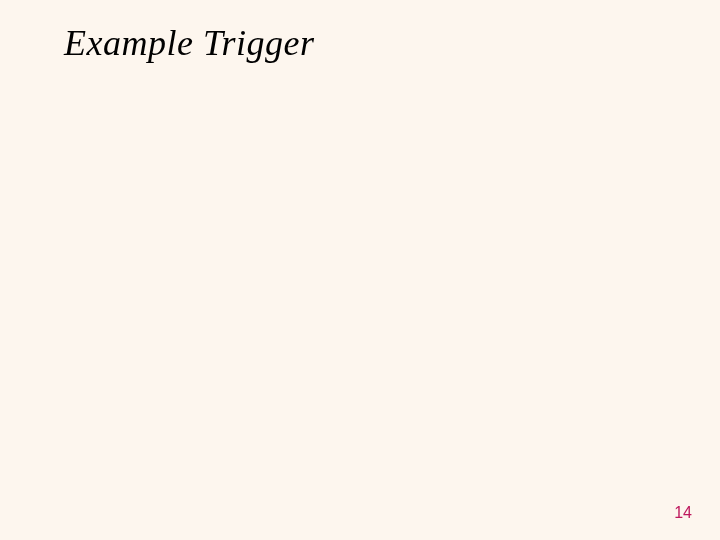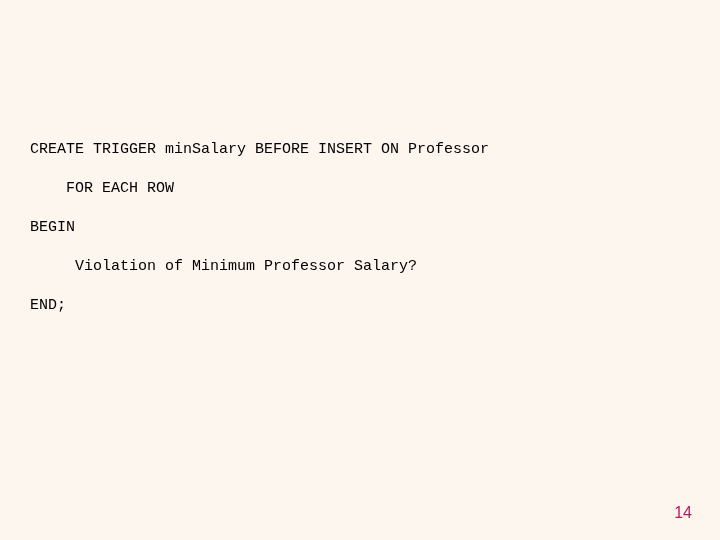--- a/index.html
+++ b/index.html
@@ -43,27 +43,17 @@
     right: 28px;
     font-family: Arial, Helvetica, sans-serif;
     font-size: 16px;
     color: #be185d;
   }
 </style>
 </head>
 <body>
 
 <div class="slide">
+  <div class="title">Example Trigger</div>
 
-  <div class="code">
-<span>CREATE TRIGGER minSalary BEFORE INSERT ON Professor</span>
-
-<span>    FOR EACH ROW</span>
-
-<span>BEGIN</span>
-
-<span>     Violation of Minimum Professor Salary?</span>
-
-<span>END;</span>
-</div>
 
   <div class="page-number">14</div>
 </div>
 
 </body></html>

